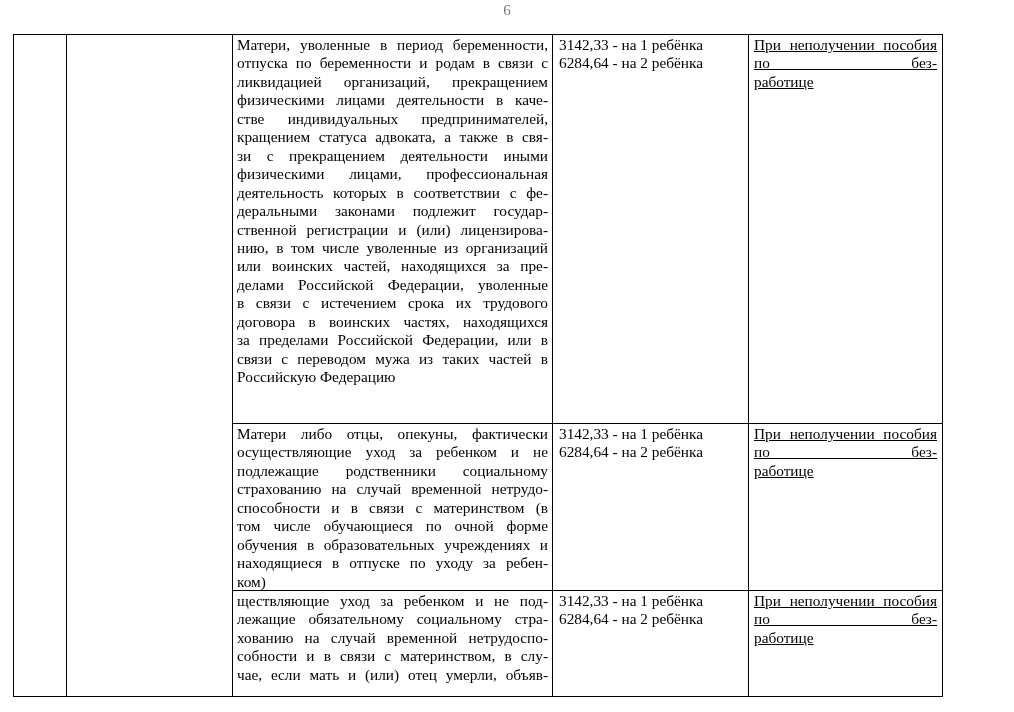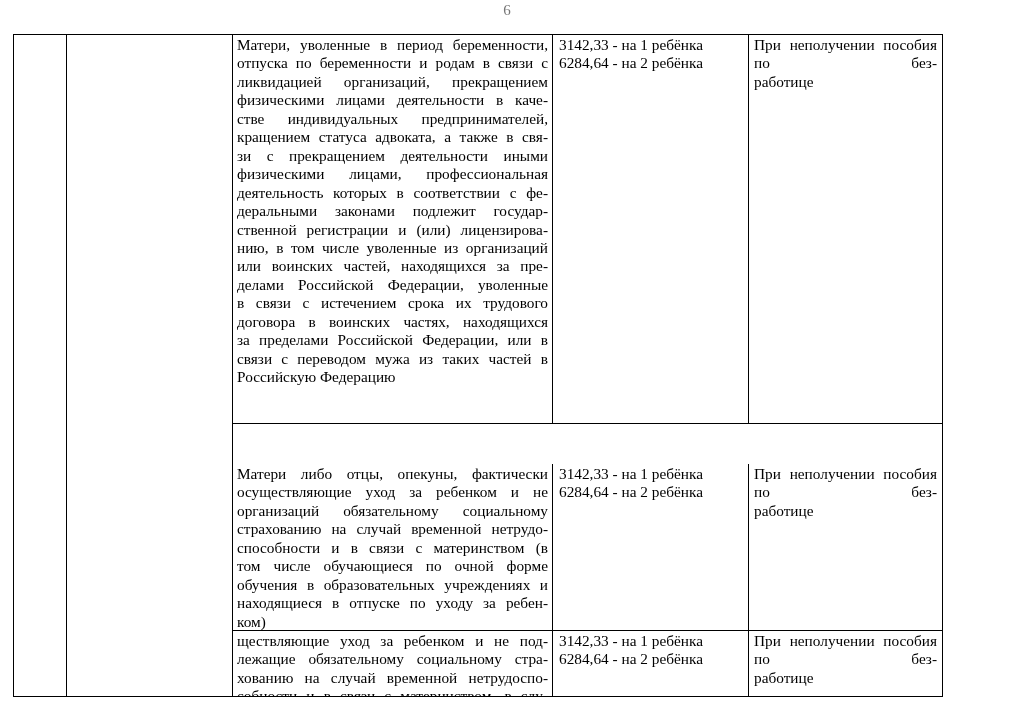--- a/index.html
+++ b/index.html
@@ -33,24 +33,24 @@
     overflow: hidden;
     background: #ffffff;
   }
   .cell { border-right: 1.5px solid #000; }
   .col-num { width: 53px; flex: 0 0 auto; }
   .col-benefit { width: 166px; flex: 0 0 auto; }
   .rows-area { flex: 1 1 auto; display: flex; flex-direction: column; }
   .trow { display: flex; border-bottom: 1.5px solid #000; flex: 0 0 auto; overflow: hidden; }
   .trow:last-child { border-bottom: none; flex: 1 1 auto; }
   .trow-0 { height: 389px; }
-  .trow-1 { height: 167px; margin-top: 40px; }
+  .trow-1 { height: 167px; }
   .col-recipients { width: 320px; flex: 0 0 auto; padding: 1px 4px 0 4px; }
   .col-amount { width: 196px; flex: 0 0 auto; padding: 1px 4px 0 6px; }
-  .col-note { flex: 1 1 auto; border-right: none; padding: 1px 5px 0 5px; }
+  .col-note { flex: 1 1 auto; border-right: none; padding: 1px 5px 0 5px; text-decoration: underline; }
   .line {
     font-size: 15.3px;
     line-height: 18.45px;
     text-align: justify;
     text-align-last: justify;
     white-space: normal;
   }
   .line-plain { text-align: right; text-align-last: left; }
 </style>
 </head>
@@ -91,21 +91,21 @@
           </div>
     <div class="cell col-note">
             <div class="line">При неполучении пособия по без-</div>
             <div class="line line-plain">работице</div>
           </div>
   </div>
         <div class="trow trow-1">
     <div class="cell col-recipients">
             <div class="line">Матери либо отцы, опекуны, фактически</div>
             <div class="line">осуществляющие уход за ребенком и не</div>
-            <div class="line">организаций обязательному социальному</div>
+            <div class="line">подлежащие родственники социальному</div>
             <div class="line">страхованию на случай временной нетрудо-</div>
             <div class="line">способности и в связи с материнством (в</div>
             <div class="line">том числе обучающиеся по очной форме</div>
             <div class="line">обучения в образовательных учреждениях и</div>
             <div class="line">находящиеся в отпуске по уходу за ребен-</div>
             <div class="line line-plain">ком)</div>
           </div>
     <div class="cell col-amount">
             <div class="line line-plain">3142,33 - на 1 ребёнка</div>
             <div class="line line-plain">6284,64 - на 2 ребёнка</div>

